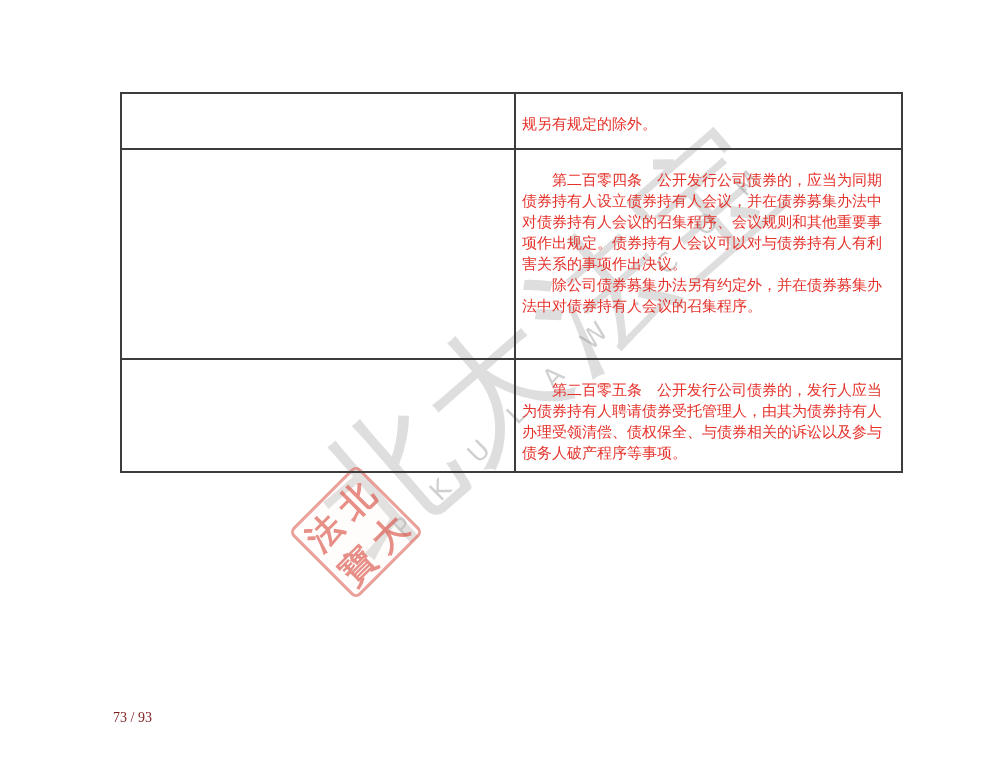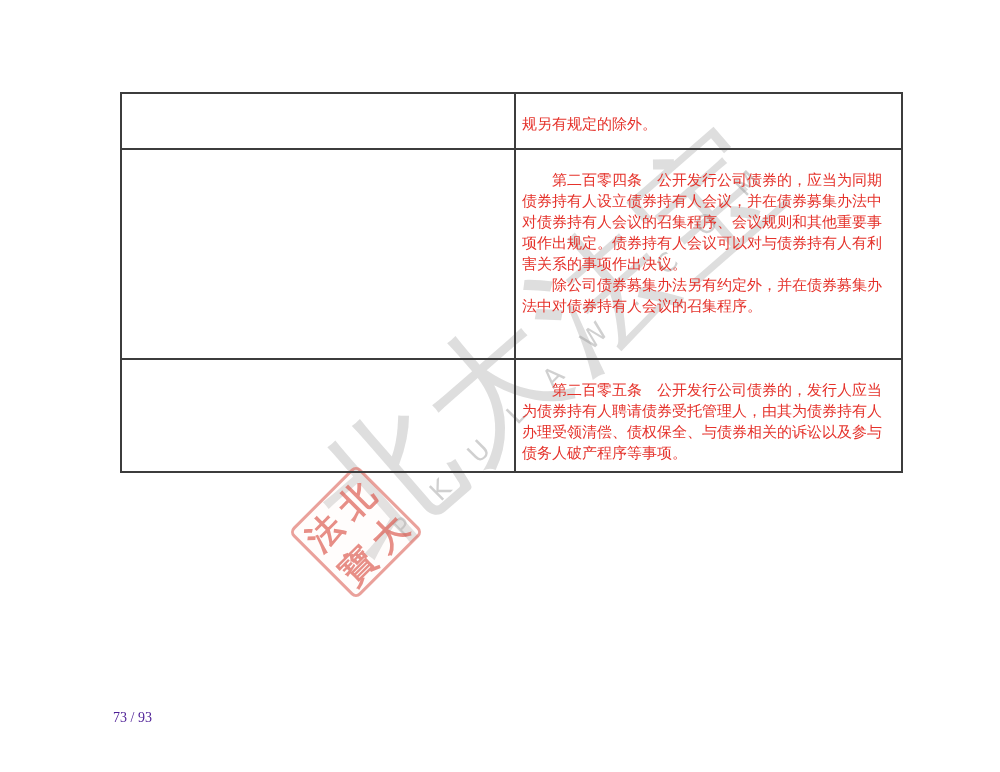--- a/index.html
+++ b/index.html
@@ -64,21 +64,21 @@
     color: #e5322b;
     font-family: "Liberation Sans", sans-serif;
     text-align: left;
   }
   .para.indent { text-indent: 2em; }
 
   
   .pageno {
     position: absolute; left: 113px; top: 710px; z-index: 2;
     font-family: "Liberation Serif", serif;
-    font-size: 14px; color: #4c1d95;
+    font-size: 14px; color: #7f1d1d;
   }
 </style>
 </head>
 <body>
 
 <div class="page">
 
   <div class="watermark">
     <div class="wm-calligraphy">北大法宝</div>
     <div class="wm-latin">P K U L A W . C O M</div>

